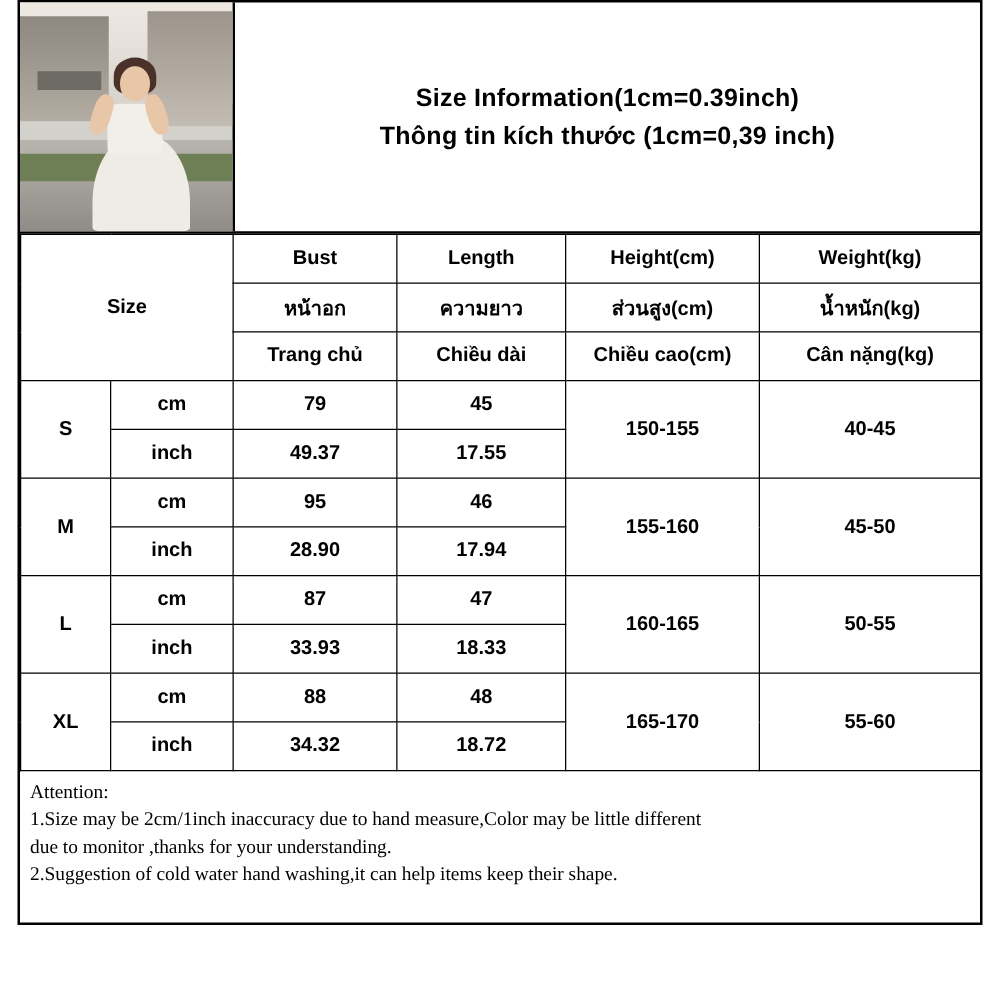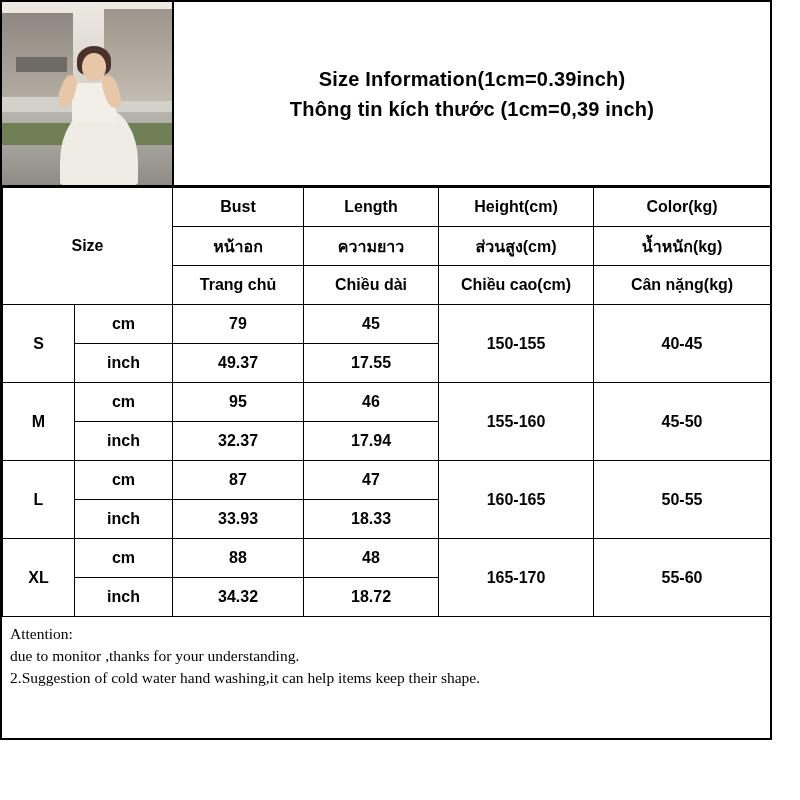--- a/index.html
+++ b/index.html
@@ -15,21 +15,21 @@
     overflow: hidden;
   }
   .page {
     position: relative;
     width: 800px;
     height: 800px;
     background: #fff;
   }
   .sheet {
     position: absolute;
-    left: 0;
+    left: 14px;
     top: 0px;
     width: 772px;
     height: 740px;
     border: 2px solid #000;
     box-sizing: border-box;
     background: #fff;
   }
 
   
   .header {
@@ -195,21 +195,21 @@
         <col class="col-h">
         <col class="col-w">
       </colgroup>
       <tbody>
 
         <tr>
           <td class="size-label" rowspan="3" colspan="2">Size</td>
           <td class="hdr-cell">Bust</td>
           <td class="hdr-cell">Length</td>
           <td class="hdr-cell">Height(cm)</td>
-          <td class="hdr-cell">Color(kg)</td>
+          <td class="hdr-cell">Weight(kg)</td>
         </tr>
         <tr>
           <td class="hdr-cell">หน้าอก</td>
           <td class="hdr-cell">ความยาว</td>
           <td class="hdr-cell">ส่วนสูง(cm)</td>
           <td class="hdr-cell">น้ำหนัก(kg)</td>
         </tr>
         <tr>
           <td class="hdr-cell">Trang chủ</td>
           <td class="hdr-cell">Chiều dài</td>
@@ -234,21 +234,21 @@
         <tr>
           <td class="row-size-letter" rowspan="2">M</td>
           <td class="val">cm</td>
           <td class="val">95</td>
           <td class="val">46</td>
           <td class="val" rowspan="2">155-160</td>
           <td class="val" rowspan="2">45-50</td>
         </tr>
         <tr>
           <td class="val">inch</td>
-          <td class="val">32.37</td>
+          <td class="val">28.90</td>
           <td class="val">17.94</td>
         </tr>
 
         <tr>
           <td class="row-size-letter" rowspan="2">L</td>
           <td class="val">cm</td>
           <td class="val">87</td>
           <td class="val">47</td>
           <td class="val" rowspan="2">160-165</td>
           <td class="val" rowspan="2">50-55</td>
@@ -270,18 +270,19 @@
         <tr>
           <td class="val">inch</td>
           <td class="val">34.32</td>
           <td class="val">18.72</td>
         </tr>
       </tbody>
     </table>
 
     <div class="attention">
       <div>Attention:</div>
+      <div>1.Size may be 2cm/1inch inaccuracy due to hand measure,Color may be little different</div>
       <div>due to monitor ,thanks for your understanding.</div>
       <div>2.Suggestion of cold water hand washing,it can help items keep their shape.</div>
     </div>
 
   </div>
 </div>
 
 </body></html>

